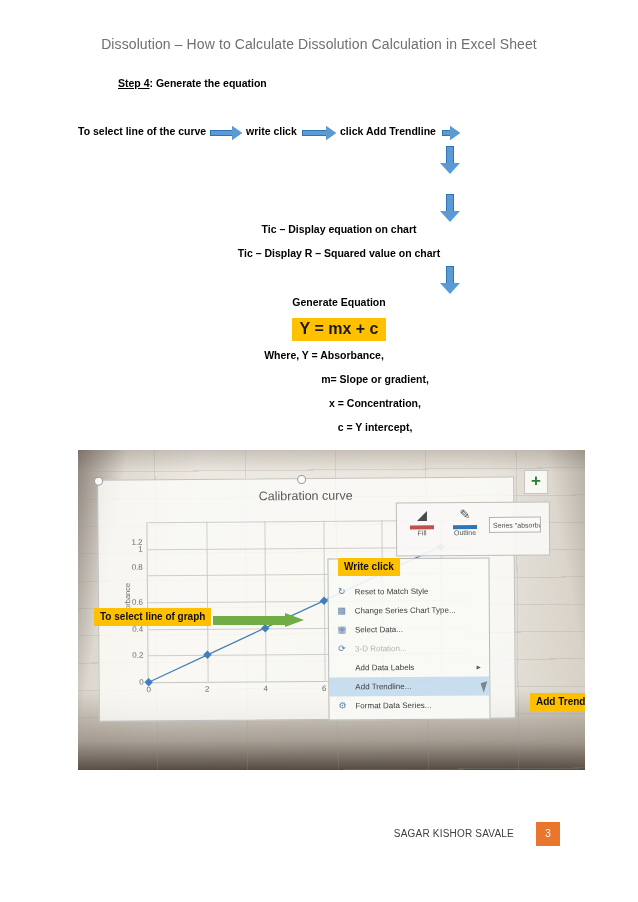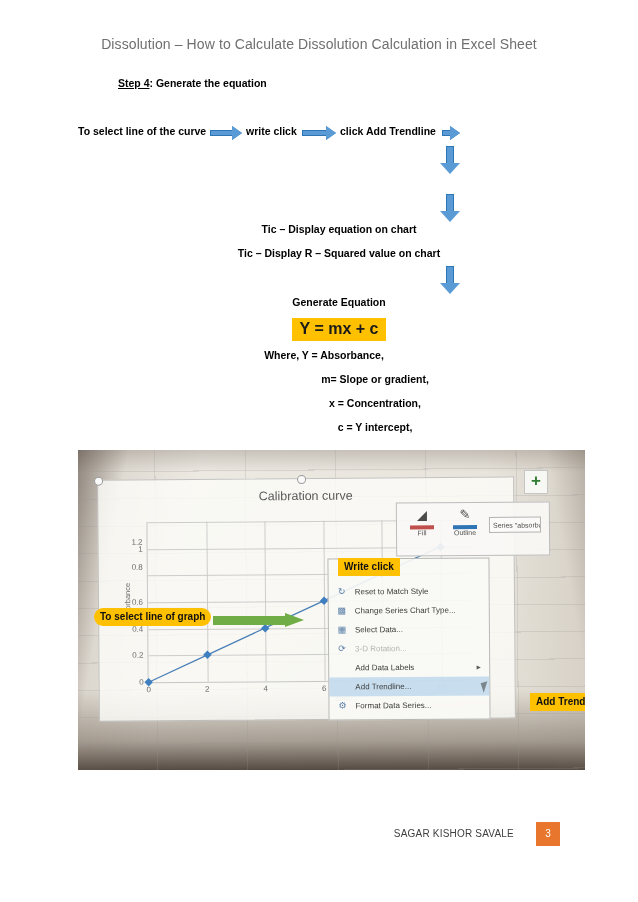--- a/index.html
+++ b/index.html
@@ -145,21 +145,21 @@
 
   
   .cursor{position:absolute;left:404px;top:232px;width:0;height:0;
           border-left:7px solid rgba(60,60,60,.55);
           border-bottom:10px solid transparent;
           transform:rotate(-18deg);}
 
   
   .callout{position:absolute;background:#ffc000;color:#111;font-size:10px;
            font-weight:bold;padding:3px 6px 4px 6px;white-space:nowrap;}
-  .c-select{left:16px;top:158px;border-radius:9px;}
+  .c-select{left:16px;top:158px;}
   .c-write{left:260px;top:108px;}
   .c-trend{left:452px;top:243px;}
 
   .greenarrow{position:absolute;left:135px;top:163px;width:92px;height:14px;}
   .greenarrow .gs{position:absolute;left:0;top:3px;width:74px;height:9px;background:#70ad47;}
   .greenarrow .gh2{position:absolute;left:72px;top:0;width:0;height:0;
                    border-top:7px solid transparent;border-bottom:7px solid transparent;
                    border-left:19px solid #70ad47;}
 
   

